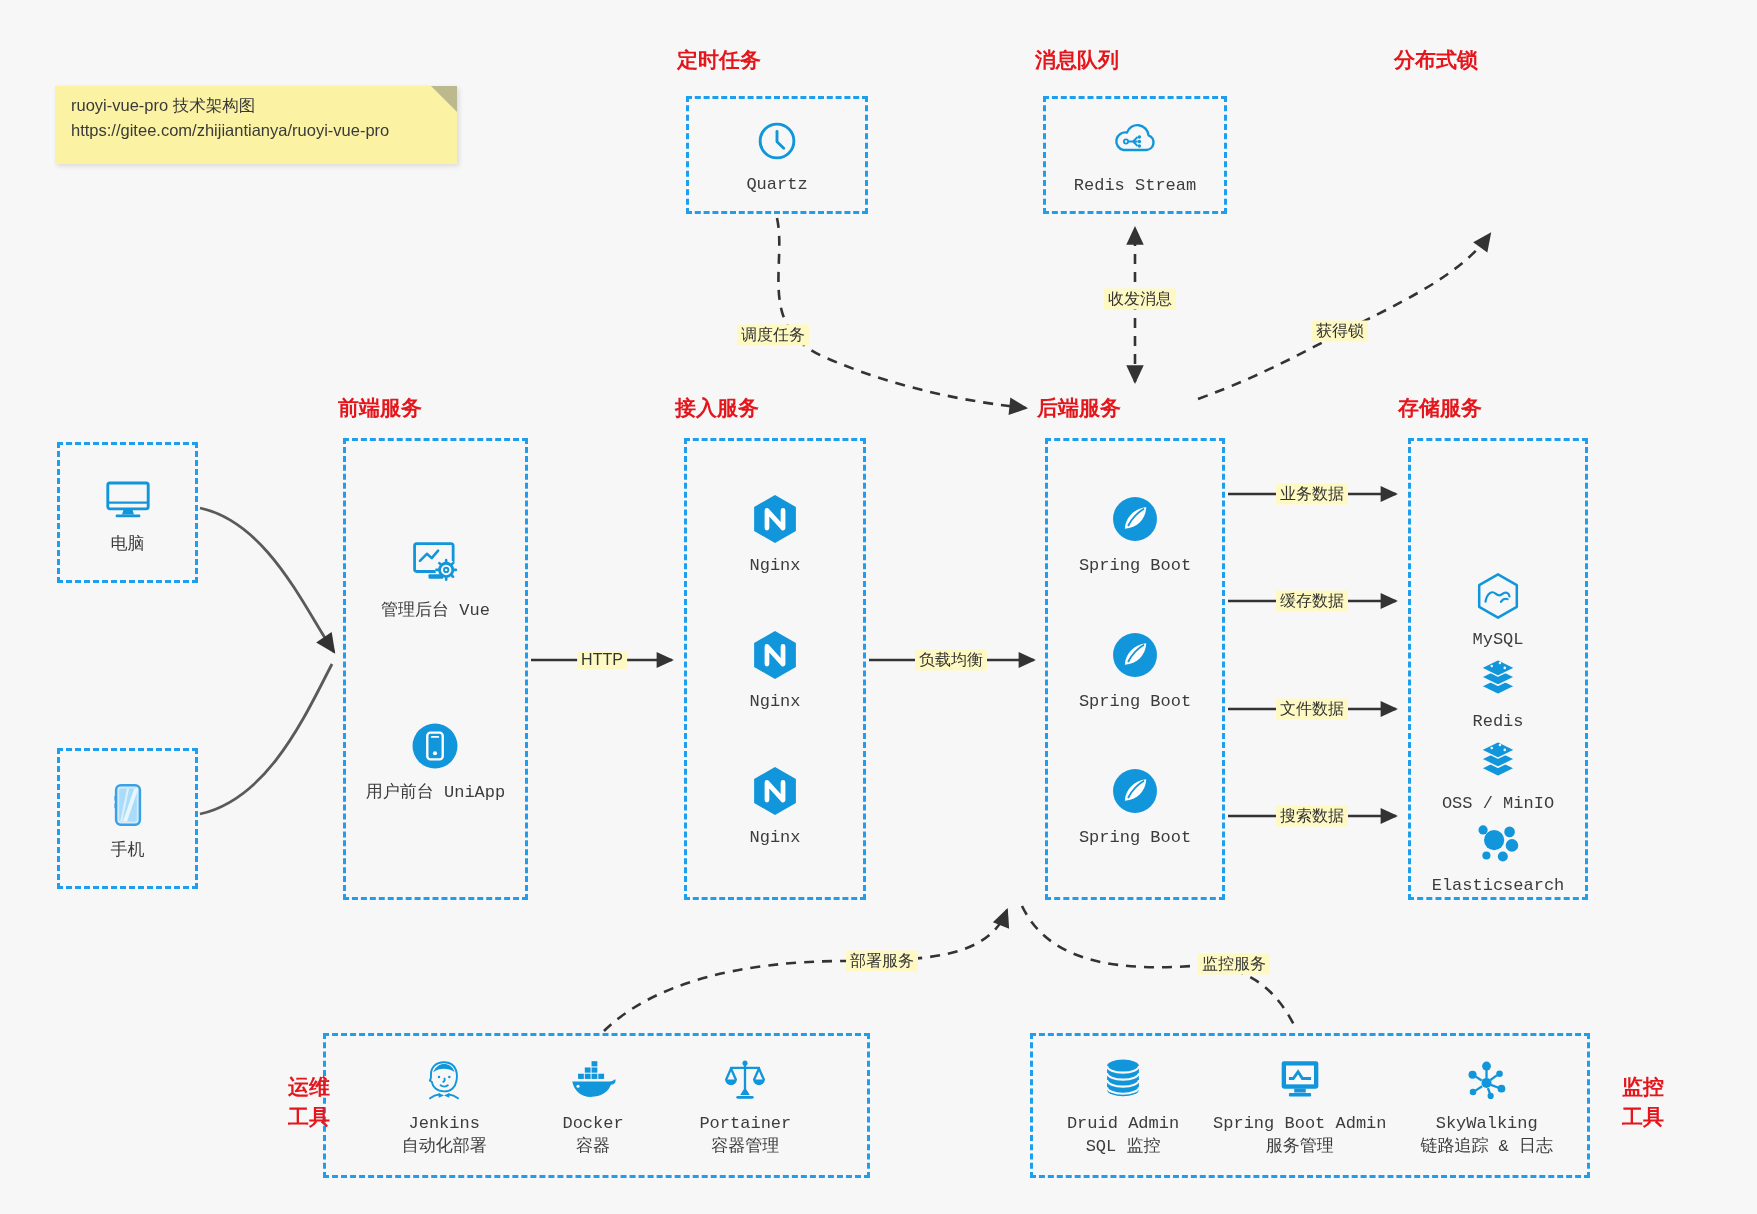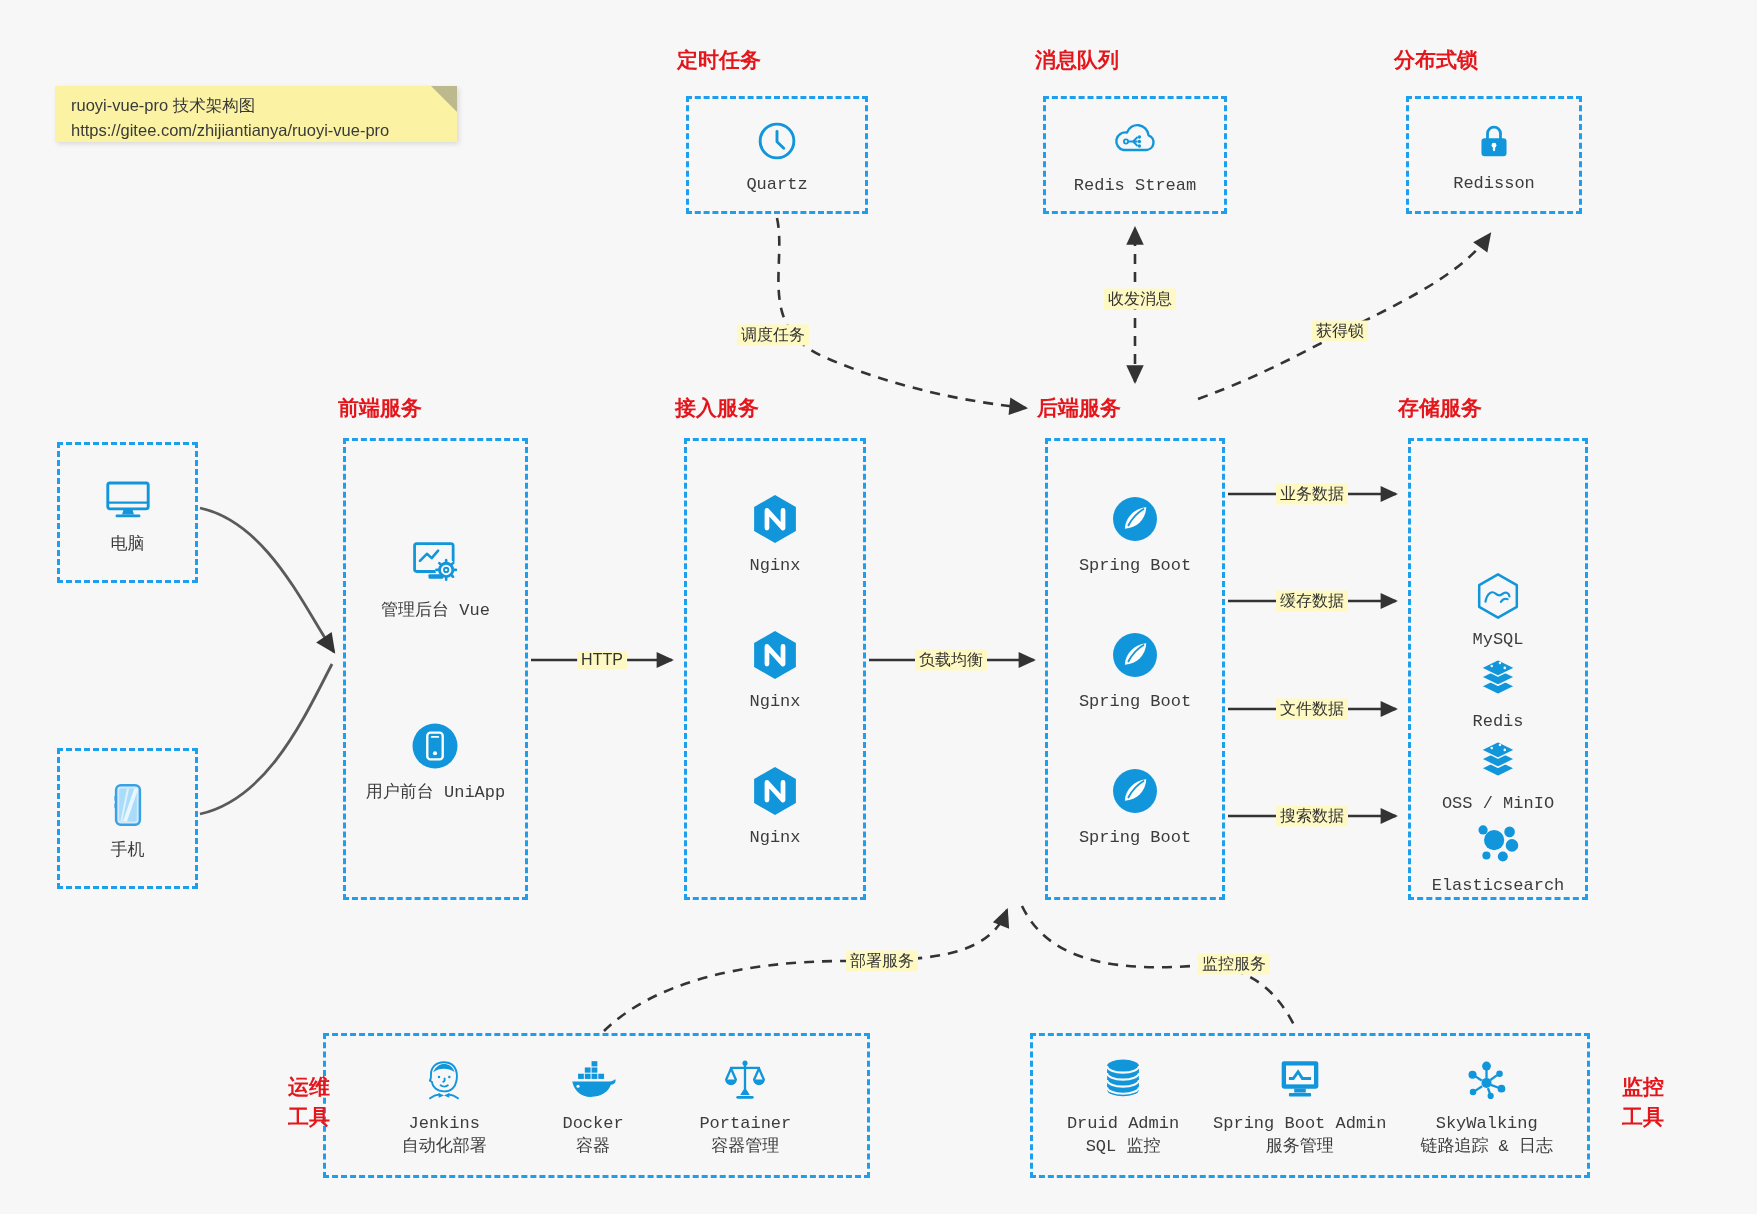--- a/index.html
+++ b/index.html
@@ -1,19 +1,19 @@
 <!DOCTYPE html>
 <html><head>
 <meta charset="utf-8">
 <style>
   html,body{margin:0;padding:0;background:#f7f7f7;}
   .canvas{position:relative;width:1757px;height:1214px;background:#f7f7f7;
           font-family:"Liberation Sans","DejaVu Sans",sans-serif;overflow:hidden;}
   svg.edges{position:absolute;left:0;top:0;z-index:1;}
-  .note{position:absolute;left:55px;top:86px;width:402px;height:56px;background:#fbf3a3;
+  .note{position:absolute;left:55px;top:86px;width:402px;height:78px;background:#fbf3a3;
         box-shadow:2px 2px 5px rgba(0,0,0,.12);z-index:2;padding:7px 0 0 16px;box-sizing:border-box;}
   .note .nl{font-size:16.5px;line-height:25px;color:#3a3a3a;white-space:nowrap;}
   .note svg.fold{position:absolute;top:0;right:0;}
   .t{position:absolute;width:200px;text-align:left;font-size:21px;font-weight:bold;color:#e4151b;z-index:3;white-space:nowrap;}
   .dbox{position:absolute;border:3px dashed #1e9fee;box-sizing:border-box;z-index:2;
         display:flex;flex-direction:column;align-items:center;justify-content:space-evenly;}
   .dbox.row{flex-direction:row;}
   .item{display:flex;flex-direction:column;align-items:center;gap:5px;font-family:Liberation Mono, monospace;}
   .ilabel{font-size:17px;color:#3c3c3c;white-space:nowrap;text-align:center;line-height:23px;}
   .elabel{position:absolute;transform:translate(-50%,-50%);font-size:16px;color:#333;background:#fef9c3;
@@ -241,28 +241,20 @@
   </div>
 </div>
 <div class="dbox" style="left:1043px;top:96px;width:184px;height:118px;">
   <div class="item">
     <svg class="ic" width="56" height="56">
           <use href="#i-cloudstream"></use>
         </svg>
     <div class="ilabel">Redis Stream</div>
   </div>
 </div>
-<div class="dbox" style="left:1406px;top:96px;width:176px;height:118px;">
-  <div class="item">
-    <svg class="ic" width="52" height="52">
-          <use href="#i-lock"></use>
-        </svg>
-    <div class="ilabel">Redisson</div>
-  </div>
-</div>
 
 <div class="dbox" style="left:57px;top:442px;width:141px;height:141px;">
   <div class="item">
     <svg class="ic" width="58" height="58">
           <use href="#i-desktop"></use>
         </svg>
     <div class="ilabel">电脑</div>
   </div>
 </div>
 <div class="dbox" style="left:57px;top:748px;width:141px;height:141px;">

